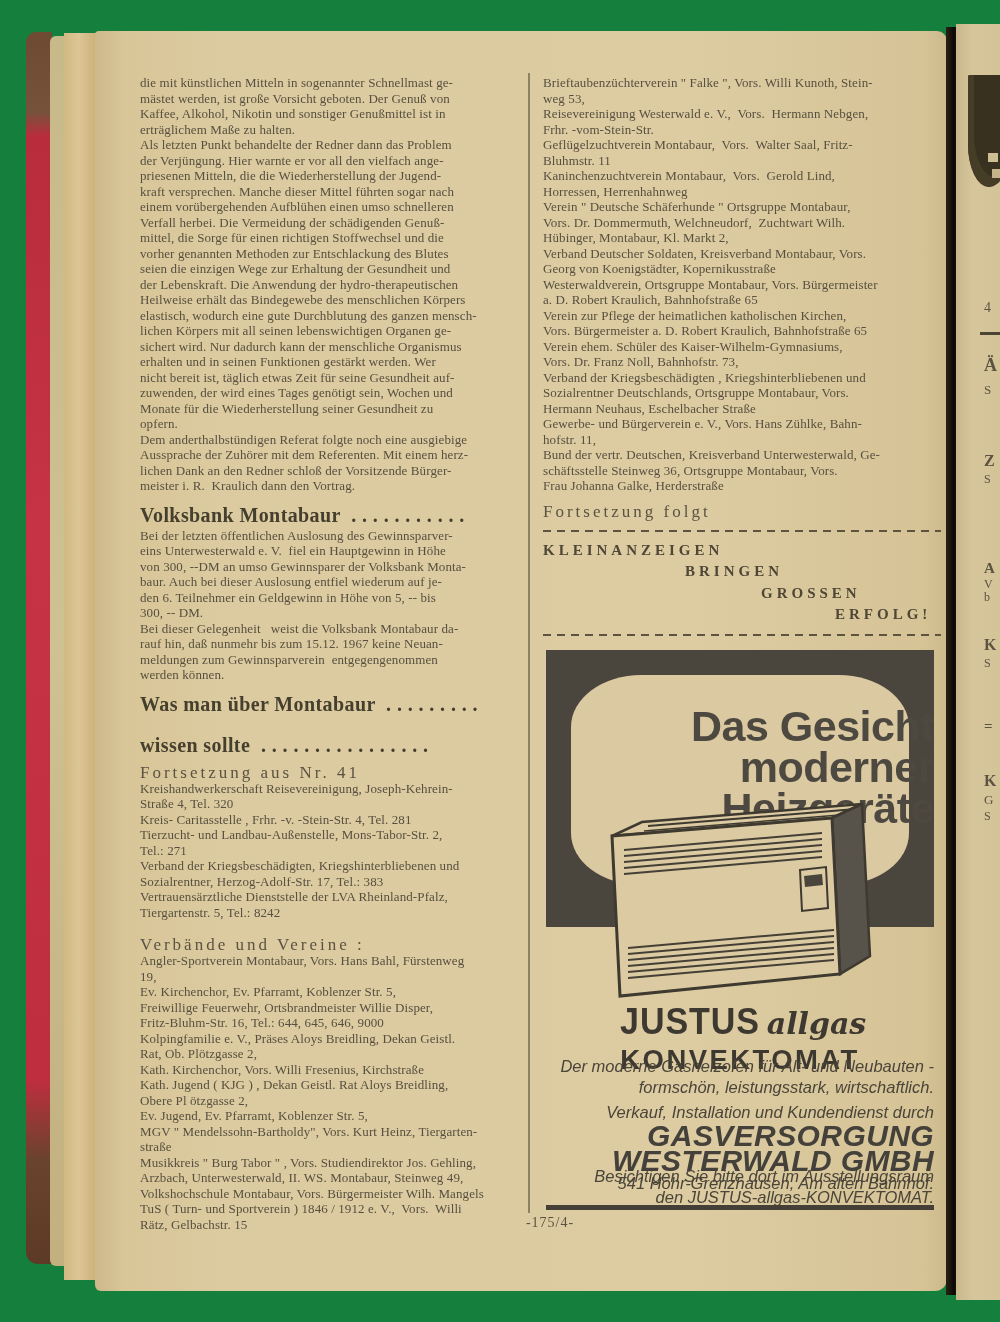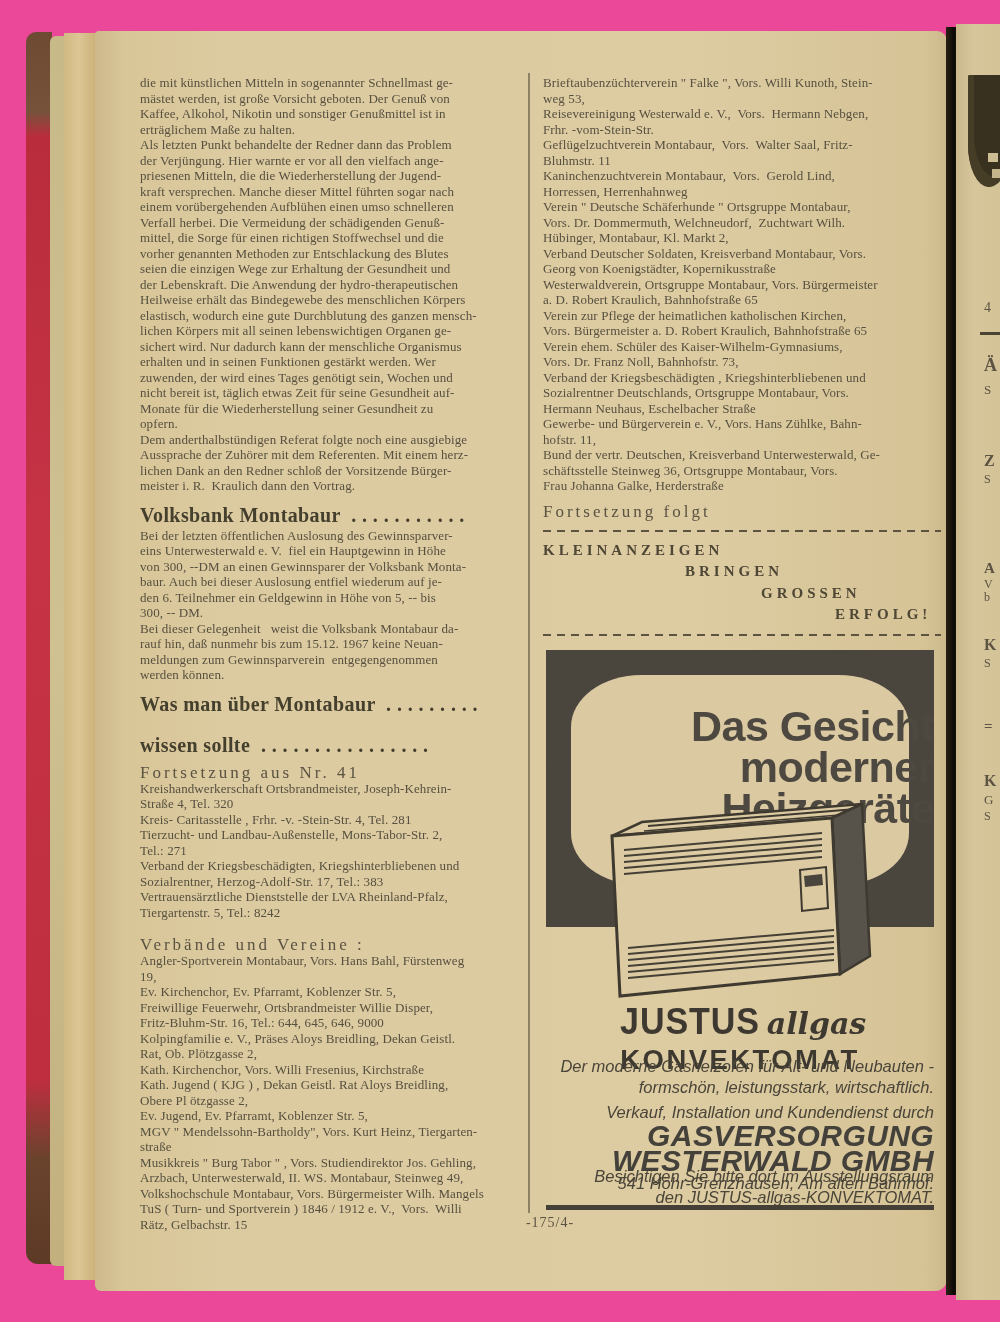--- a/index.html
+++ b/index.html
@@ -1,17 +1,17 @@
 <!DOCTYPE html>
 <html><head>
 <meta charset="utf-8">
 <style>
   *{margin:0;padding:0;box-sizing:border-box;}
   html,body{background:#000;}
-  .stage{position:relative;width:1000px;height:1322px;background:#ec4899;overflow:hidden;
+  .stage{position:relative;width:1000px;height:1322px;background:#15803d;overflow:hidden;
          font-family:"Liberation Serif","DejaVu Serif",serif;}
   
   .spine{position:absolute;left:26px;top:32px;width:26px;height:1232px;border-radius:10px 0 0 12px;
          background:linear-gradient(180deg,#6f4a33 0%,#77523b 6.5%,#b92c3c 8.5%,#c53345 40%,#bf2e3f 85%,#6a432d 91.5%,#5d3a26 100%);}
   .strip1{position:absolute;left:50px;top:36px;width:15px;height:1230px;border-radius:6px 0 0 6px;
           background:linear-gradient(180deg,#c8b989 0%,#cfc192 50%,#c2b07e 100%);}
   .strip2{position:absolute;left:64px;top:33px;width:33px;height:1247px;
           background:linear-gradient(90deg,#d2b983,#dcc694 45%,#cbb078);}
   .page{position:absolute;left:95px;top:31px;width:852px;height:1260px;border-radius:4px 10px 12px 6px;
         background:linear-gradient(90deg,#cdb88a 0px,#d8c698 28px,#dccaa0 120px,#ddcba2 70%,#d6c497 97%,#ccb98b 100%);}
@@ -104,47 +104,47 @@
           <div class="tline">Verfall herbei. Die Vermeidung der schädigenden Genuß-</div>
           <div class="tline">mittel, die Sorge für einen richtigen Stoffwechsel und die</div>
           <div class="tline">vorher genannten Methoden zur Entschlackung des Blutes</div>
           <div class="tline">seien die einzigen Wege zur Erhaltung der Gesundheit und</div>
           <div class="tline">der Lebenskraft. Die Anwendung der hydro-therapeutischen</div>
           <div class="tline">Heilweise erhält das Bindegewebe des menschlichen Körpers</div>
           <div class="tline">elastisch, wodurch eine gute Durchblutung des ganzen mensch-</div>
           <div class="tline">lichen Körpers mit all seinen lebenswichtigen Organen ge-</div>
           <div class="tline">sichert wird. Nur dadurch kann der menschliche Organismus</div>
           <div class="tline">erhalten und in seinen Funktionen gestärkt werden. Wer</div>
+          <div class="tline">nicht bereit ist, täglich etwas Zeit für seine Gesundheit auf-</div>
           <div class="tline">zuwenden, der wird eines Tages genötigt sein, Wochen und</div>
-          <div class="tline">nicht bereit ist, täglich etwas Zeit für seine Gesundheit auf-</div>
           <div class="tline">Monate für die Wiederherstellung seiner Gesundheit zu</div>
           <div class="tline">opfern.</div>
           <div class="tline">Dem anderthalbstündigen Referat folgte noch eine ausgiebige</div>
           <div class="tline">Aussprache der Zuhörer mit dem Referenten. Mit einem herz-</div>
           <div class="tline">lichen Dank an den Redner schloß der Vorsitzende Bürger-</div>
           <div class="tline">meister i. R.  Kraulich dann den Vortrag.</div>
         </div>
       <div class="heading">Volksbank Montabaur  . . . . . . . . . . .</div>
       <div>
           <div class="tline">Bei der letzten öffentlichen Auslosung des Gewinnsparver-</div>
           <div class="tline">eins Unterwesterwald e. V.  fiel ein Hauptgewinn in Höhe</div>
-          <div class="tline">von 300, --DM an einen Gewinnsparer der Volksbank Monta-</div>
+          <div class="tline">von 300, --DM an umso Gewinnsparer der Volksbank Monta-</div>
           <div class="tline">baur. Auch bei dieser Auslosung entfiel wiederum auf je-</div>
           <div class="tline">den 6. Teilnehmer ein Geldgewinn in Höhe von 5, -- bis</div>
           <div class="tline">300, -- DM.</div>
           <div class="tline">Bei dieser Gelegenheit   weist die Volksbank Montabaur da-</div>
           <div class="tline">rauf hin, daß nunmehr bis zum 15.12. 1967 keine Neuan-</div>
           <div class="tline">meldungen zum Gewinnsparverein  entgegengenommen</div>
           <div class="tline">werden können.</div>
         </div>
       <div class="heading">Was man über Montabaur  . . . . . . . . .</div>
       <div class="heading second">wissen sollte  . . . . . . . . . . . . . . . .</div>
       <div class="spaced">Fortsetzung aus Nr. 41</div>
       <div>
-          <div class="tline">Kreishandwerkerschaft Ortsbrandmeister, Joseph-Kehrein-</div>
+          <div class="tline">Kreishandwerkerschaft Reisevereinigung, Joseph-Kehrein-</div>
           <div class="tline">Straße 4, Tel. 320</div>
           <div class="tline">Kreis- Caritasstelle , Frhr. -v. -Stein-Str. 4, Tel. 281</div>
           <div class="tline">Tierzucht- und Landbau-Außenstelle, Mons-Tabor-Str. 2,</div>
           <div class="tline">Tel.: 271</div>
           <div class="tline">Verband der Kriegsbeschädigten, Kriegshinterbliebenen und</div>
           <div class="tline">Sozialrentner, Herzog-Adolf-Str. 17, Tel.: 383</div>
           <div class="tline">Vertrauensärztliche Dienststelle der LVA Rheinland-Pfalz,</div>
           <div class="tline">Tiergartenstr. 5, Tel.: 8242</div>
         </div>
       <div class="spaced gap-top">Verbände und Vereine :</div>

